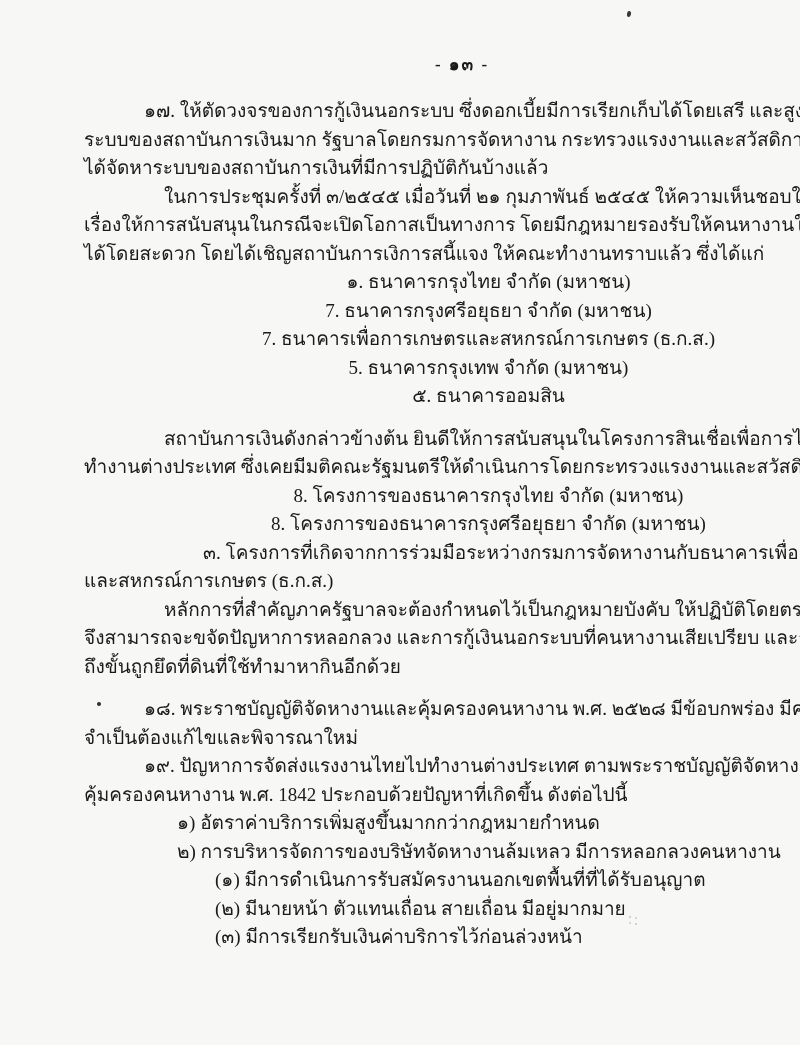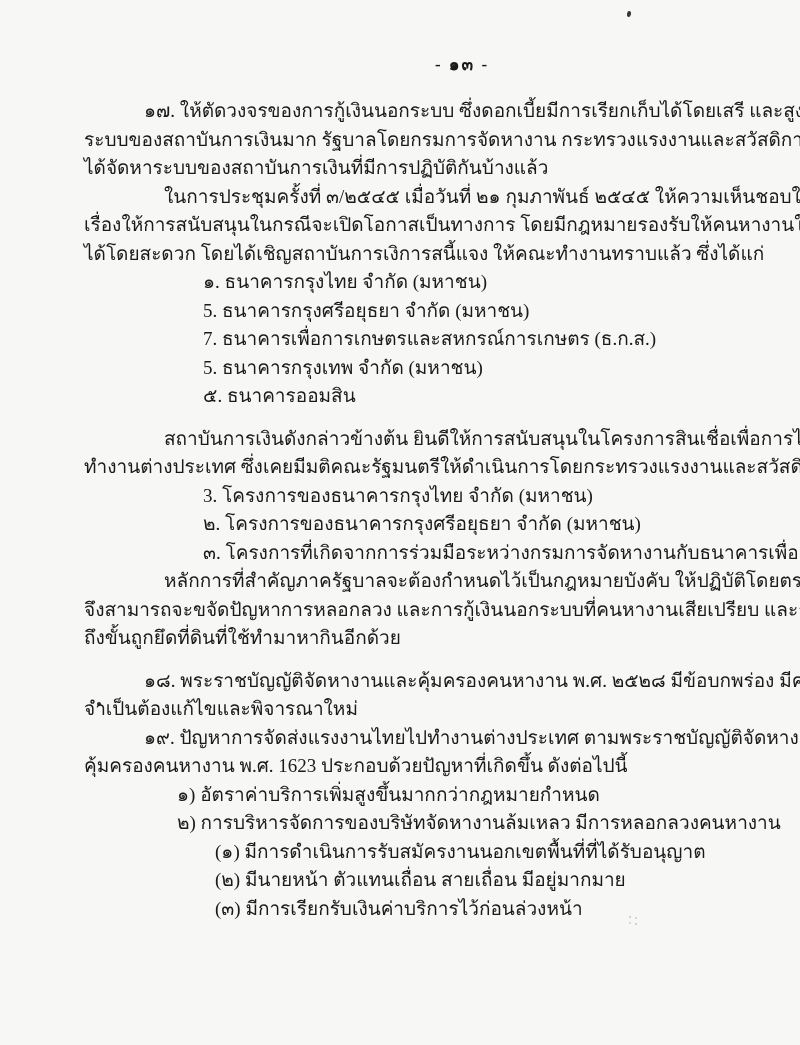--- a/index.html
+++ b/index.html
@@ -30,21 +30,21 @@
     font-size:19px;
     line-height:28.5px;
   }
   .line{
     height:28.5px;
     white-space:nowrap;
     overflow:visible;
   }
   .i1{padding-left:60px;}   
   .i2{padding-left:80px;}   
-  .i3{padding-left:119px;}  
+  .i3{padding-left:119px;text-align:center;}  
   .i4{padding-left:93px;}   
   .i5{padding-left:131px;}  
   .gap{margin-top:14px;}
   .speck{position:absolute;background:#3a3a3a;}
   .speck-tr{left:627px;top:11px;width:4px;height:6px;border-radius:45% 55% 50% 50%;transform:rotate(12deg);}
   .speck-lm{left:97px;top:702px;width:4px;height:4px;border-radius:50%;background:#2e2e2e;}
   .noise-dots{
     left:629px;top:916px;width:2px;height:2px;background:#c4c4c2;border-radius:50%;
     box-shadow:6px 1px 0 #cbcbc9, 0 6px 0 #cfcfcd, 6px 7px 0 #c4c4c2;
   }
@@ -60,35 +60,36 @@
   <div class="speck noise-dots"></div>
 
   <div class="textblock">
     <div class="line i1">๑๗. ให้ตัดวงจรของการกู้เงินนอกระบบ ซึ่งดอกเบี้ยมีการเรียกเก็บได้โดยเสรี และสูงกว่า</div>
     <div class="line">ระบบของสถาบันการเงินมาก รัฐบาลโดยกรมการจัดหางาน กระทรวงแรงงานและสวัสดิการสังคม</div>
     <div class="line">ได้จัดหาระบบของสถาบันการเงินที่มีการปฏิบัติกันบ้างแล้ว</div>
     <div class="line i2">ในการประชุมครั้งที่ ๓/๒๕๔๕ เมื่อวันที่ ๒๑ กุมภาพันธ์ ๒๕๔๕ ให้ความเห็นชอบใน</div>
     <div class="line">เรื่องให้การสนับสนุนในกรณีจะเปิดโอกาสเป็นทางการ โดยมีกฎหมายรองรับให้คนหางานใช้บริการ</div>
     <div class="line">ได้โดยสะดวก โดยได้เชิญสถาบันการเงิการสนี้แจง ให้คณะทำงานทราบแล้ว ซึ่งได้แก่</div>
     <div class="line i3">๑. ธนาคารกรุงไทย จำกัด (มหาชน)</div>
-    <div class="line i3">5. ธนาคารกรุงศรีอยุธยา จำกัด (มหาชน)</div>
+    <div class="line i3">7. ธนาคารกรุงศรีอยุธยา จำกัด (มหาชน)</div>
     <div class="line i3">7. ธนาคารเพื่อการเกษตรและสหกรณ์การเกษตร (ธ.ก.ส.)</div>
     <div class="line i3">5. ธนาคารกรุงเทพ จำกัด (มหาชน)</div>
     <div class="line i3">๕. ธนาคารออมสิน</div>
     <div class="line i2 gap">สถาบันการเงินดังกล่าวข้างต้น ยินดีให้การสนับสนุนในโครงการสินเชื่อเพื่อการไป</div>
     <div class="line">ทำงานต่างประเทศ ซึ่งเคยมีมติคณะรัฐมนตรีให้ดำเนินการโดยกระทรวงแรงงานและสวัสดิการสังคม</div>
-    <div class="line i3">3. โครงการของธนาคารกรุงไทย จำกัด (มหาชน)</div>
-    <div class="line i3">๒. โครงการของธนาคารกรุงศรีอยุธยา จำกัด (มหาชน)</div>
+    <div class="line i3">8. โครงการของธนาคารกรุงไทย จำกัด (มหาชน)</div>
+    <div class="line i3">8. โครงการของธนาคารกรุงศรีอยุธยา จำกัด (มหาชน)</div>
     <div class="line i3">๓. โครงการที่เกิดจากการร่วมมือระหว่างกรมการจัดหางานกับธนาคารเพื่อการเกษตร</div>
+    <div class="line">และสหกรณ์การเกษตร (ธ.ก.ส.)</div>
     <div class="line i2">หลักการที่สำคัญภาครัฐบาลจะต้องกำหนดไว้เป็นกฎหมายบังคับ ให้ปฏิบัติโดยตรง</div>
     <div class="line">จึงสามารถจะขจัดปัญหาการหลอกลวง และการกู้เงินนอกระบบที่คนหางานเสียเปรียบ และถูกขูดรีด</div>
     <div class="line">ถึงขั้นถูกยึดที่ดินที่ใช้ทำมาหากินอีกด้วย</div>
     <div class="line i1 gap">๑๘. พระราชบัญญัติจัดหางานและคุ้มครองคนหางาน พ.ศ. ๒๕๒๘  มีข้อบกพร่อง มีความ</div>
     <div class="line">จำเป็นต้องแก้ไขและพิจารณาใหม่</div>
     <div class="line i1">๑๙. ปัญหาการจัดส่งแรงงานไทยไปทำงานต่างประเทศ ตามพระราชบัญญัติจัดหางานและ</div>
-    <div class="line">คุ้มครองคนหางาน พ.ศ. 1623  ประกอบด้วยปัญหาที่เกิดขึ้น ดังต่อไปนี้</div>
+    <div class="line">คุ้มครองคนหางาน พ.ศ. 1842  ประกอบด้วยปัญหาที่เกิดขึ้น ดังต่อไปนี้</div>
     <div class="line i4">๑) อัตราค่าบริการเพิ่มสูงขึ้นมากกว่ากฎหมายกำหนด</div>
     <div class="line i4">๒) การบริหารจัดการของบริษัทจัดหางานล้มเหลว มีการหลอกลวงคนหางาน</div>
     <div class="line i5">(๑) มีการดำเนินการรับสมัครงานนอกเขตพื้นที่ที่ได้รับอนุญาต</div>
     <div class="line i5">(๒) มีนายหน้า ตัวแทนเถื่อน สายเถื่อน มีอยู่มากมาย</div>
     <div class="line i5">(๓) มีการเรียกรับเงินค่าบริการไว้ก่อนล่วงหน้า</div>
   </div>
 </div>
 
 </body></html>

